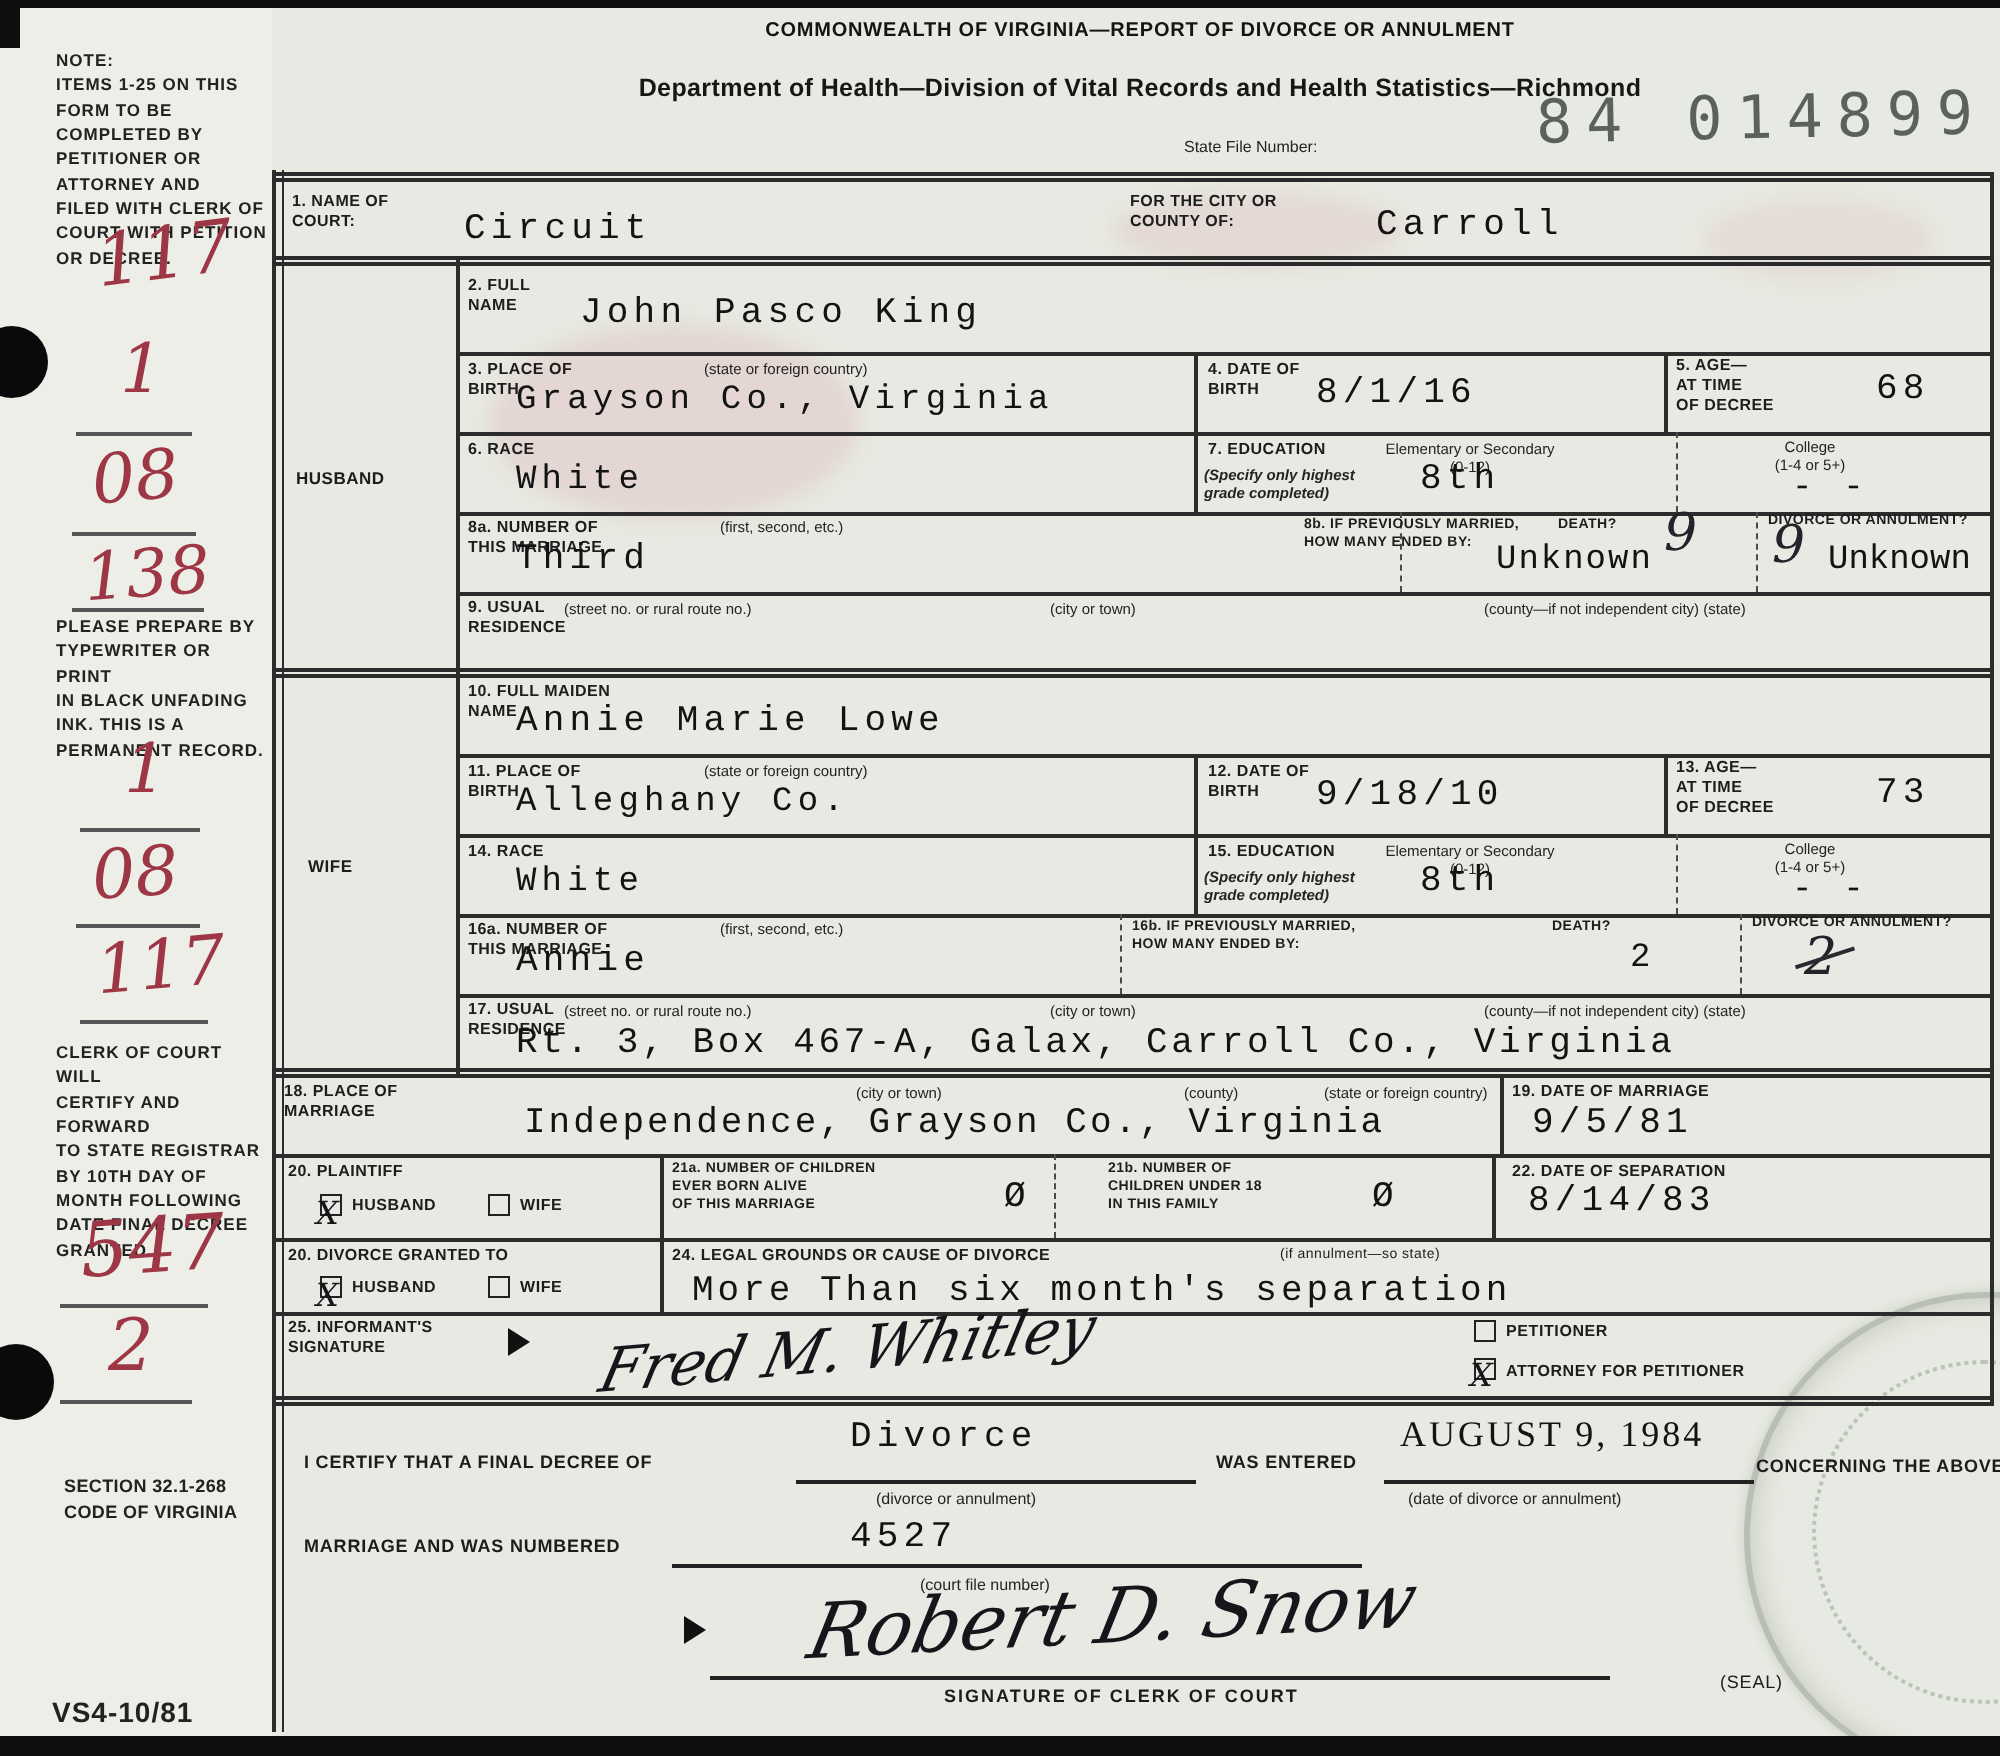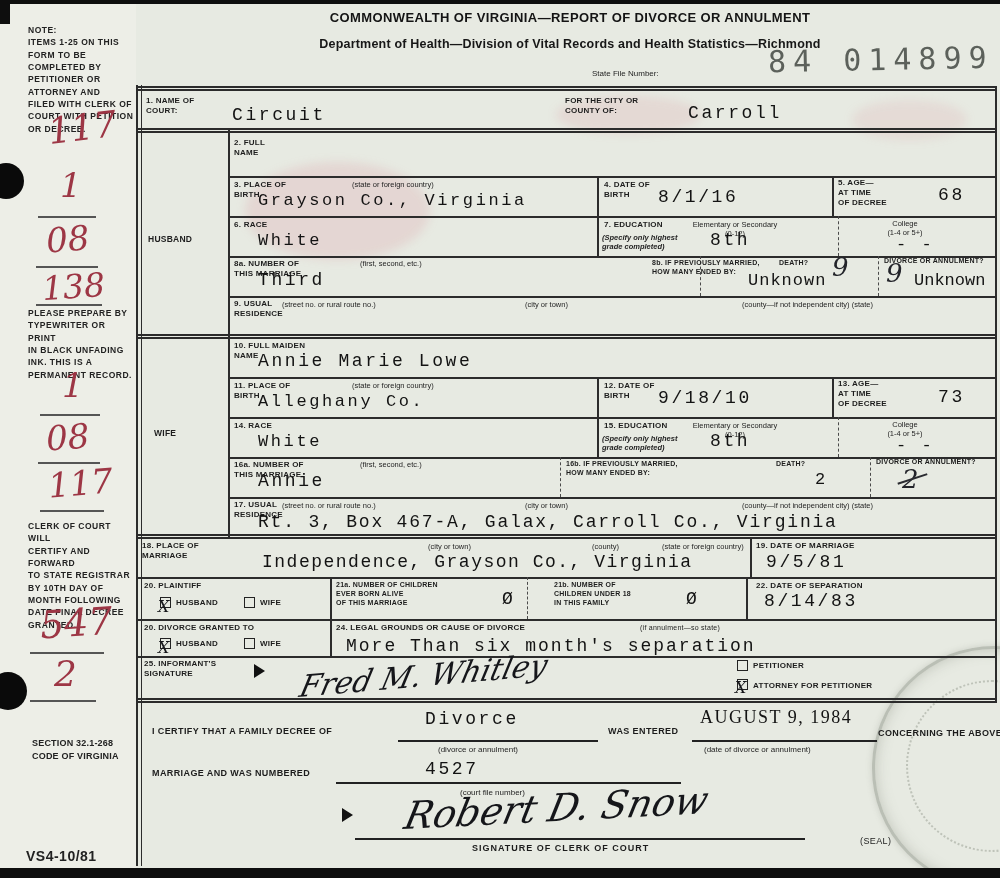--- a/index.html
+++ b/index.html
@@ -58,21 +58,21 @@
   <div class="abs seal-ring2" style="left:906px;top:680px;width:168px;height:168px;"></div>
 
   
   <div class="abs edge" style="left:0;top:0;width:1000px;height:4px;"></div>
   <div class="abs edge" style="left:0;top:0;width:10px;height:24px;"></div>
   <div class="abs edge" style="left:0;top:868px;width:1000px;height:10px;"></div>
   <div class="abs hole" style="left:-12px;top:163px;width:36px;height:36px;"></div>
   <div class="abs hole" style="left:-11px;top:672px;width:38px;height:38px;"></div>
 
   
-  <div class="abs" style="left:140px;top:10px;width:860px;text-align:center;font-weight:700;font-size:13px;letter-spacing:.4px;color:#141414;">COMMONWEALTH OF VIRGINIA—REPORT OF DIVORCE OR ANNULMENT</div>
+  <div class="abs" style="left:140px;top:10px;width:860px;text-align:center;font-weight:700;font-size:10px;letter-spacing:.4px;color:#141414;">COMMONWEALTH OF VIRGINIA—REPORT OF DIVORCE OR ANNULMENT</div>
   <div class="abs" style="left:140px;top:37px;width:860px;text-align:center;font-weight:700;font-size:12.5px;letter-spacing:.2px;color:#171717;">Department of Health—Division of Vital Records and Health Statistics—Richmond</div>
   <div class="abs hint" style="left:592px;top:69px;font-size:8px;">State File Number:</div>
   <div class="abs stamp" style="left:768px;top:42px;">84 014899</div>
 
   
   <div class="abs note" style="left:28px;top:24px;width:106px;">NOTE:
 ITEMS 1-25 ON THIS
 FORM TO BE
 COMPLETED BY
 PETITIONER OR
@@ -162,20 +162,21 @@
   <div class="abs typed typed-lg" style="left:232px;top:106px;">Circuit</div>
   <div class="abs lbl" style="left:565px;top:96px;">FOR THE CITY OR
 COUNTY OF:</div>
   <div class="abs typed typed-lg" style="left:688px;top:104px;">Carroll</div>
 
   
   <div class="abs lbl" style="left:148px;top:234px;font-size:8.5px;">HUSBAND</div>
 
   <div class="abs lbl" style="left:234px;top:138px;">2. FULL
 NAME</div>
+  <div class="abs typed typed-lg" style="left:290px;top:148px;">John Pasco King</div>
 
   <div class="abs lbl" style="left:234px;top:180px;">3. PLACE OF
 BIRTH</div>
   <div class="abs hint" style="left:352px;top:180px;">(state or foreign country)</div>
   <div class="abs typed" style="left:258px;top:192px;">Grayson Co., Virginia</div>
   <div class="abs lbl" style="left:604px;top:180px;">4. DATE OF
 BIRTH</div>
   <div class="abs typed typed-lg" style="left:658px;top:188px;">8/1/16</div>
   <div class="abs lbl" style="left:838px;top:178px;">5. AGE—
 AT TIME
@@ -306,21 +307,21 @@
   <div class="abs arrow" style="left:254px;top:664px;"></div>
   <div class="abs sig" style="left:300px;top:658px;font-size:30px;transform:rotate(-5deg) skewX(-18deg);">Fred M. Whitley</div>
   <div class="abs cb" style="left:737px;top:660px;"></div>
   <div class="abs mark" style="left:735px;top:661px;"></div>
   <div class="abs cbl" style="left:753px;top:661px;">PETITIONER</div>
   <div class="abs cb" style="left:737px;top:679px;"></div>
   <div class="abs mark" style="left:735px;top:680px;">X</div>
   <div class="abs cbl" style="left:753px;top:681px;">ATTORNEY FOR PETITIONER</div>
 
   
-  <div class="abs clbl" style="left:152px;top:726px;">I CERTIFY THAT A FAMILY DECREE OF</div>
+  <div class="abs clbl" style="left:152px;top:726px;">I CERTIFY THAT A FINAL DECREE OF</div>
   <div class="abs typed typed-lg" style="left:425px;top:710px;">Divorce</div>
   <div class="abs sline" style="left:398px;top:740px;width:200px;"></div>
   <div class="abs hint" style="left:438px;top:745px;font-size:8px;">(divorce or annulment)</div>
   <div class="abs clbl" style="left:608px;top:726px;">WAS ENTERED</div>
   <div class="abs typed typed-lg" style="left:700px;top:708px;letter-spacing:1.5px;font-family:Liberation Serif, serif;">AUGUST 9, 1984</div>
   <div class="abs sline" style="left:692px;top:740px;width:185px;"></div>
   <div class="abs hint" style="left:704px;top:745px;font-size:8px;">(date of divorce or annulment)</div>
   <div class="abs clbl" style="left:878px;top:728px;">CONCERNING THE ABOVE</div>
 
   <div class="abs clbl" style="left:152px;top:768px;">MARRIAGE AND WAS NUMBERED</div>

